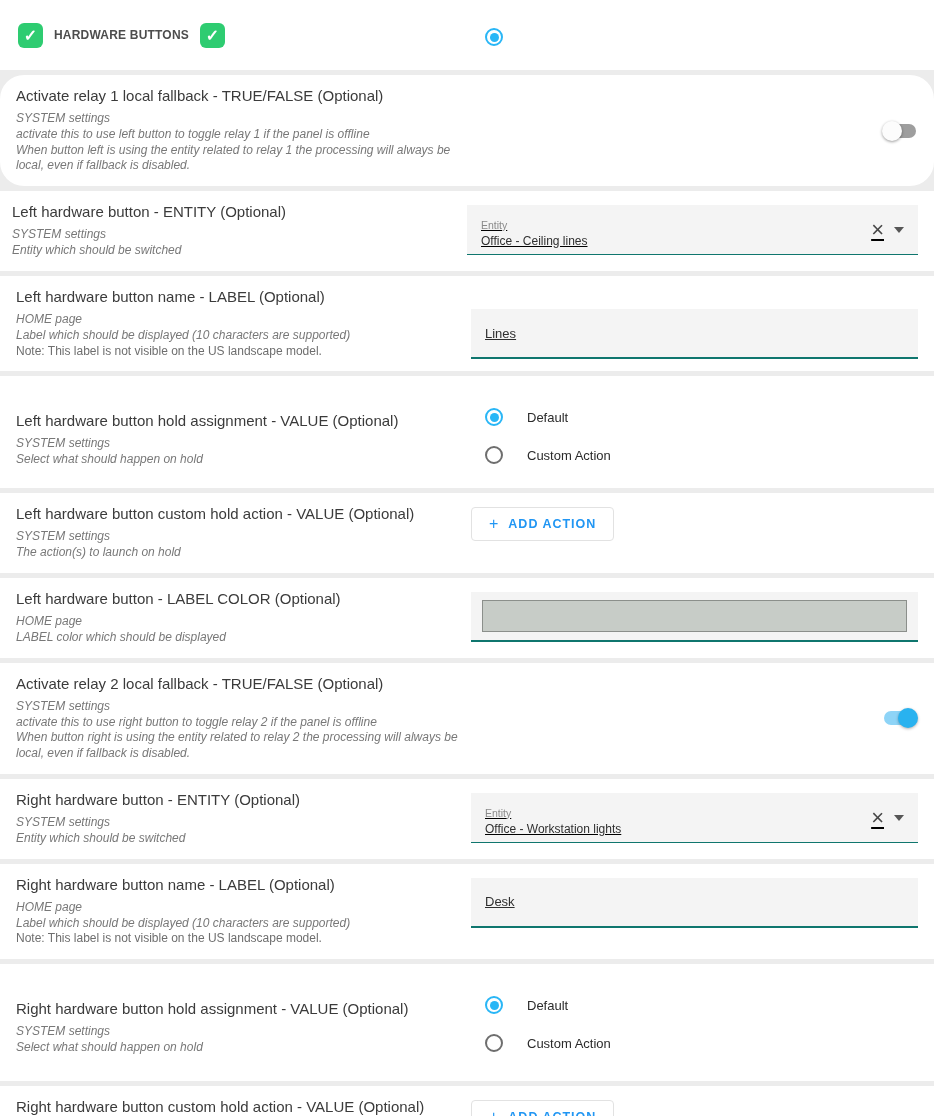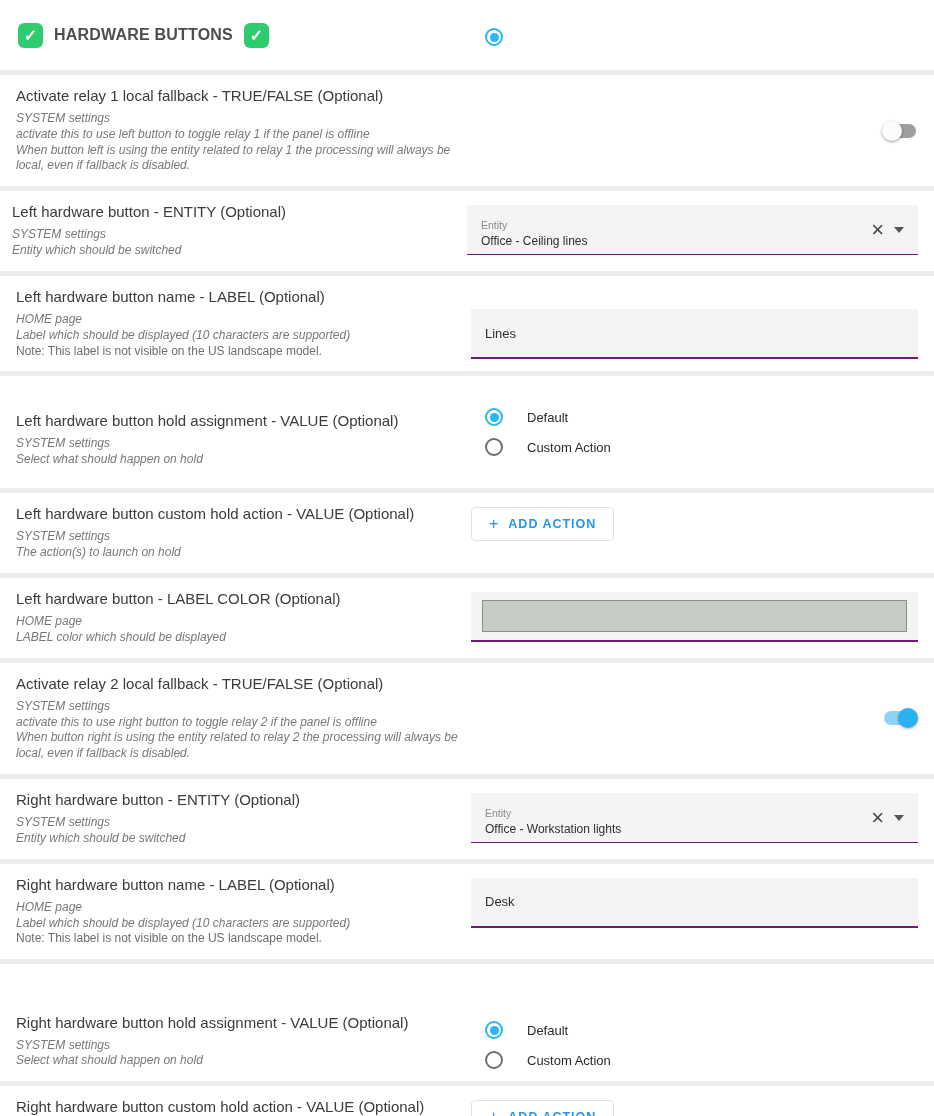--- a/index.html
+++ b/index.html
@@ -24,46 +24,46 @@
   
   .header {
     background: #fff; height: 70px; margin-bottom: 5px;
     display: flex; align-items: center; padding: 0 18px; position: relative;
   }
   .check-badge {
     width: 25px; height: 25px; background: #2ecc71; border-radius: 6px;
     color: #fff; display: flex; align-items: center; justify-content: center;
     font-size: 16px; font-weight: bold; flex: none;
   }
-  .header-title { font-size: 16px; font-weight: 700; color: #4d4d4d; margin: 0 11px; letter-spacing: 0.2px; text-align: center; }
+  .header-title { font-size: 12px; font-weight: 700; color: #4d4d4d; margin: 0 11px; letter-spacing: 0.2px; text-align: center; }
   .header-radio { position: absolute; left: 485px; top: 28px; }
 
   
   .rb {
     width: 18px; height: 18px; border-radius: 50%;
     border: 2px solid #6e6e6e; flex: none;
     display: flex; align-items: center; justify-content: center;
   }
   .rb.sel { border-color: #29b6f6; }
   .rb.sel::after { content: ""; width: 9px; height: 9px; border-radius: 50%; background: #29b6f6; }
-  .radio-group { display: flex; flex-direction: column; gap: 12px; padding: 20px 0 0 14px; }
+  .radio-group { display: flex; flex-direction: column; gap: 20px; padding: 20px 0 0 14px; }
   .radio-opt { display: flex; align-items: center; gap: 24px; cursor: pointer; }
   .radio-label { font-size: 13px; color: #2b2b2b; }
   .radio-row .row-text { padding-top: 24px; }
 
   
   .toggle-row .row-control { display: flex; align-items: center; justify-content: flex-end; }
   .toggle { width: 36px; height: 20px; position: relative; cursor: pointer; }
   .toggle .track { position: absolute; left: 2px; right: 2px; top: 3px; height: 14px; border-radius: 7px; background: #9e9e9e; }
   .toggle .knob { position: absolute; top: 0; left: 0; width: 20px; height: 20px; border-radius: 50%; background: #fcfcfc; box-shadow: 0 1px 3px rgba(0,0,0,.4); }
   .toggle.on .track { background: #8ed4f7; }
   .toggle.on .knob { left: auto; right: 0; background: #29b2ef; box-shadow: 0 1px 3px rgba(0,0,0,.3); }
 
   
-  .field { background: #f4f4f4; height: 50px; margin-top: 2px; border-bottom: 2px solid #701a75; }
+  .field { background: #f4f4f4; height: 50px; margin-top: 2px; border-bottom: 2px solid #0f766e; text-decoration: underline; }
   .field.select { display: flex; align-items: center; border-bottom-width: 1px; }
   .field-textcol { flex: 1; padding: 7px 0 0 14px; overflow: hidden; }
   .field-label { display: block; font-size: 10.5px; color: #8a8a8a; }
   .field-value { display: block; font-size: 12px; color: #2f2f2f; margin-top: 3px; white-space: nowrap; }
   .clear-icon { font-size: 22px; color: #474747; padding: 0 10px 0 6px; cursor: pointer; line-height: 1; }
   .caret-icon { width: 0; height: 0; border-left: 5px solid transparent; border-right: 5px solid transparent; border-top: 6px solid #565656; margin-right: 14px; cursor: pointer; }
   .field.textfield { display: flex; align-items: center; padding: 0 14px; font-size: 13px; color: #2f2f2f; }
   .field.colorfield { position: relative; }
   .swatch { position: absolute; left: 11px; right: 11px; top: 8px; bottom: 8px; background: #c7ccc7; border: 1px solid #8b8f8b; }
 
@@ -71,24 +71,24 @@
   .add-action {
     margin-top: 2px; display: inline-flex; align-items: center; gap: 9px;
     background: #fff; border: 1px solid #e2e2e2; border-radius: 4px;
     padding: 8px 17px; cursor: pointer;
     color: #2196f3; font-family: "Liberation Sans", sans-serif;
     font-size: 12.5px; font-weight: 600; letter-spacing: 1px;
   }
   .add-action .plus { font-size: 16px; font-weight: 400; line-height: 1; }
 
   
-  .r1 { min-height: 95px; }  .r2 { min-height: 63px; padding-left: 12px; }  .r3 { min-height: 78px; align-items: flex-end; }
+  .r1 { min-height: 95px; border-radius: 24px; }  .r2 { min-height: 63px; padding-left: 12px; }  .r3 { min-height: 78px; align-items: flex-end; }
   .r4 { min-height: 112px; } .r5 { min-height: 76px; }  .r6 { min-height: 73px; }
   .r7 { min-height: 95px; }  .r8 { min-height: 71px; }  .r9 { min-height: 69px; }
-  .r10 { min-height: 117px; align-items: flex-end; } .r11 { min-height: 75px; }
+  .r10 { min-height: 117px; } .r11 { min-height: 75px; }
 </style>
 </head>
 <body>
 
 <header class="header">
   <span class="check-badge">
       <span>✓</span>
     </span>
   <h1 class="header-title">HARDWARE BUTTONS</h1>
   <span class="check-badge">

